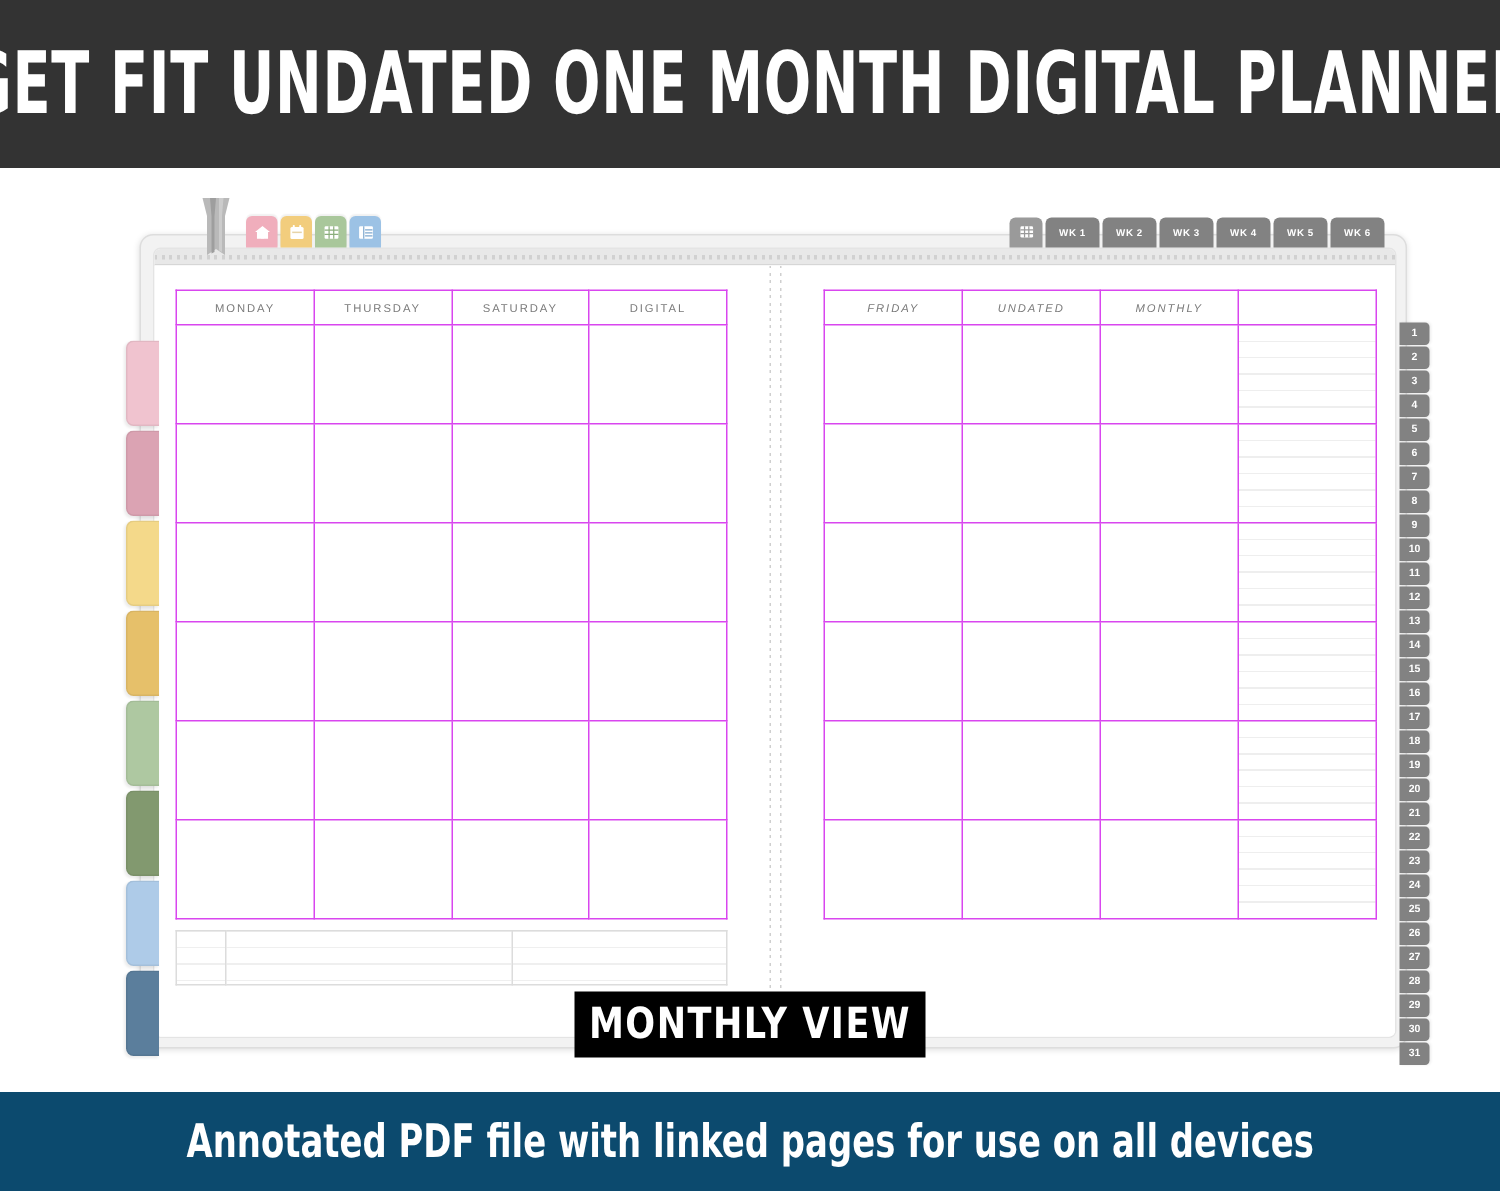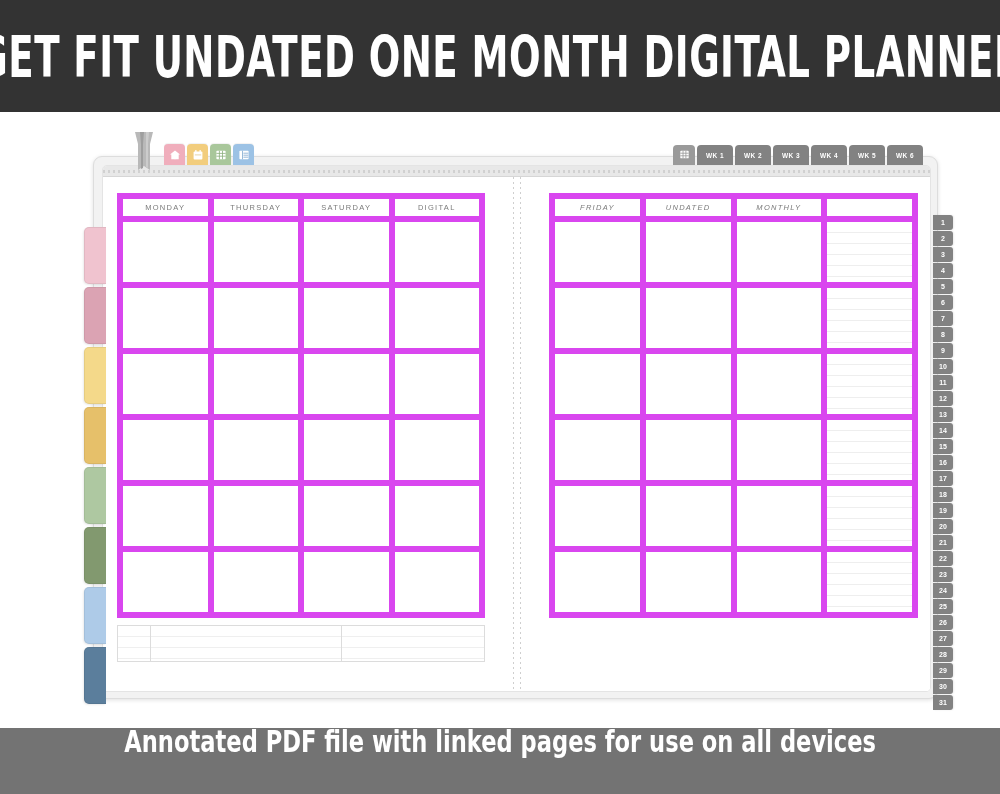--- a/index.html
+++ b/index.html
@@ -39,22 +39,23 @@
     transform: scaleX(0.88) scaleY(1.22);
     transform-origin: center;
     white-space: nowrap;
   }
 
   
   .bottom-banner {
     position: absolute;
     left: 0; top: 728px;
     width: 1000px; height: 66px;
-    background: #737373;
-    display: flex;
+    background: #0c4a6e;
+    display: flex;
+    align-items: center;
     justify-content: center;
   }
   .bottom-banner-text {
     color: #ffffff;
     font-family: "Liberation Sans Narrow", "DejaVu Sans Condensed", "Liberation Sans", sans-serif;
     font-weight: bold;
     font-size: 27px;
     transform: scaleX(0.93) scaleY(1.14);
     white-space: nowrap;
   }
@@ -236,21 +237,21 @@
   .binding::before { left: 14px; }
   .binding::after  { left: 21px; }
 
   
   .cal {
     width: 100%;
     border-collapse: collapse;
     table-layout: fixed;
   }
   .cal th, .cal td {
-    border: 6px solid #d946ef;
+    border: 1px solid #d946ef;
     background: #ffffff;
   }
   .cal th {
     height: 23px;
     font-size: 7.5px;
     font-weight: normal;
     letter-spacing: 1.3px;
     color: #7a7a7a;
     text-align: center;
     vertical-align: middle;
@@ -659,18 +660,21 @@
                 </tbody>
             </table>
           </div>
 
         </div>
       </div>
     </div>
 
   </div>
 
+  <div class="view-badge">
+    <div class="view-badge-text">MONTHLY VIEW</div>
+  </div>
 
   <div class="bottom-banner">
     <div class="bottom-banner-text">Annotated PDF file with linked pages for use on all devices</div>
   </div>
 
 </div>
 
 </body></html>

